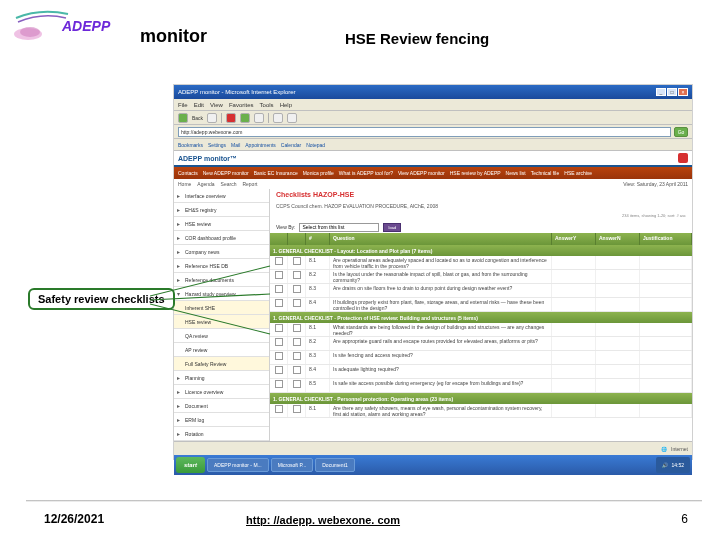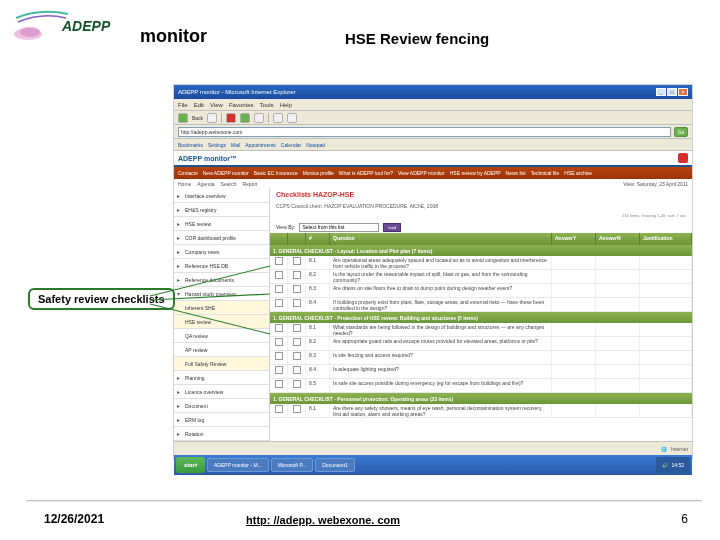--- a/index.html
+++ b/index.html
@@ -1,21 +1,21 @@
 <!DOCTYPE html>
 <html><head>
 <meta charset="utf-8">
 <style>
   * { margin: 0; padding: 0; box-sizing: border-box; }
   body { width: 720px; height: 540px; font-family: Arial, sans-serif; background: #fff; position: relative; overflow: hidden; }
   
   .logo-area { position: absolute; top: 8px; left: 10px; display: flex; align-items: center; }
   .logo-swoosh { width: 60px; height: 36px; position: relative; }
   .logo-swoosh svg { width: 100%; height: 100%; }
-  .logo-text { font-size: 14px; font-weight: bold; font-style: italic; color: #14532d; margin-left: -8px; }
+  .logo-text { font-size: 14px; font-weight: bold; font-style: italic; color: #6d28d9; margin-left: -8px; }
   
   .title1 { position: absolute; top: 26px; left: 140px; font-size: 18px; font-weight: bold; color: #000; text-align: right; }
   .title2 { position: absolute; top: 30px; left: 345px; font-size: 15px; font-weight: bold; color: #000; }
   
   .screenshot { position: absolute; top: 84px; left: 173px; width: 520px; height: 376px; border: 1px solid #d0d0d0; background: #f4f4f4; }
   
   .win-title { height: 14px; background: linear-gradient(#2a6ac4,#1a4a9c); display: flex; align-items: center; padding: 0 4px; }
   .win-title-text { color: #fff; font-size: 6px; }
   .win-ctrls { margin-left: auto; display: flex; gap: 1px; }
   .win-ctrl { width: 10px; height: 8px; background: #d8e4f7; border: 1px solid #fff; font-size: 5px; text-align: center; line-height: 6px; color: #333; }

